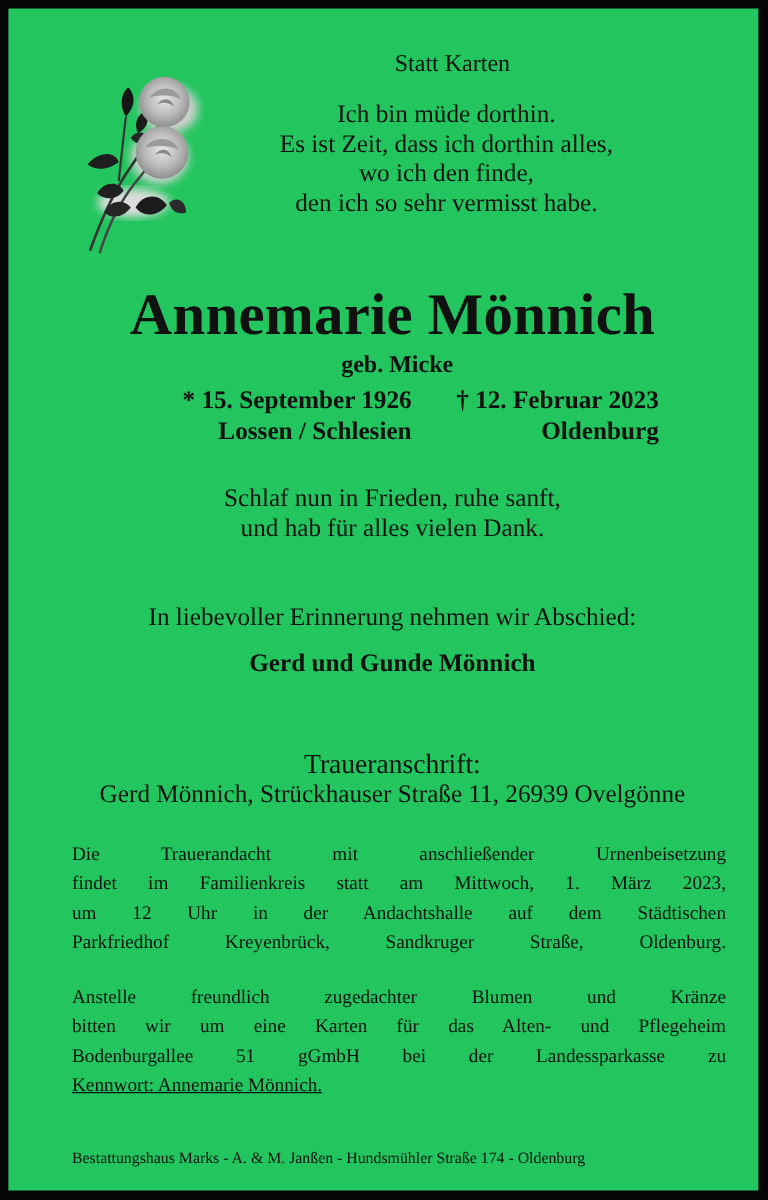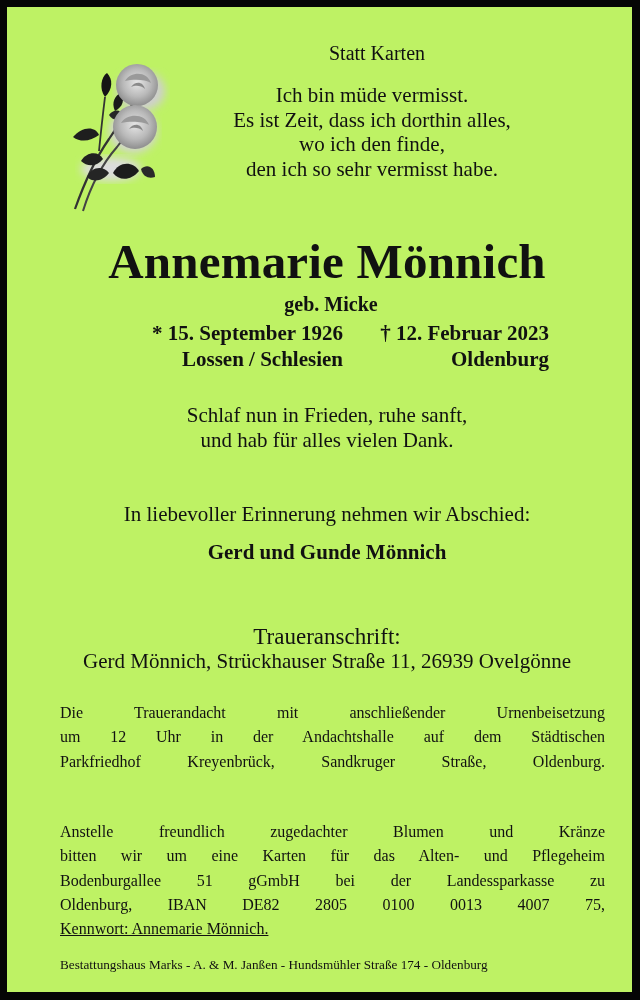--- a/index.html
+++ b/index.html
@@ -16,21 +16,21 @@
       color: #111111;
     }
     .frame {
       position: absolute;
       left: 0; top: 0;
       width: 640px; height: 1000px;
       box-sizing: border-box;
       border: 7px solid #050505;
       border-right-width: 8px;
       border-bottom-width: 8px;
-      background: #bef264;
+      background: #22c55e;
     }
     .abs { position: absolute; }
     .center { text-align: center; }
 
     
     .roses {
       left: 44px; top: 44px;
       width: 132px; height: 165px;
     }
 
@@ -140,21 +140,21 @@
       <path d="M80 36 C 84 30, 92 30, 94 38 C 90 34, 84 34, 80 36 Z" fill="#8a8a8a"></path>
       <circle cx="84" cy="76" r="22" fill="url(#rg1)"></circle>
       <path d="M70 72 C 76 62, 94 62, 98 74 C 92 70, 78 70, 70 72 Z" fill="#9a9a9a"></path>
       <path d="M78 78 C 82 72, 90 72, 92 80 C 88 76, 82 76, 78 78 Z" fill="#888"></path>
     </svg>
   </div>
 
   <div class="abs center header-label">Statt Karten</div>
 
   <div class="abs center poem">
-    <span class="line">Ich bin müde vermisst.</span>
+    <span class="line">Ich bin müde dorthin.</span>
     <span class="line">Es ist Zeit, dass ich dorthin alles,</span>
     <span class="line">wo ich den finde,</span>
     <span class="line">den ich so sehr vermisst habe.</span>
   </div>
 
   <div class="abs center name">Annemarie Mönnich</div>
 
   <div class="abs center maiden">geb. Micke</div>
 
   <div class="abs dates">
@@ -177,26 +177,26 @@
 
   <div class="abs center mourners">
     <span class="line">Gerd und Gunde Mönnich</span>
   </div>
 
   <div class="abs center address-label">Traueranschrift:</div>
   <div class="abs center address">Gerd Mönnich, Strückhauser Straße 11, 26939 Ovelgönne</div>
 
   <div class="abs para service">
     <span class="line" style="text-align-last: justify;">Die Trauerandacht mit anschließender Urnenbeisetzung</span>
+    <span class="line" style="text-align-last: justify;">findet im Familienkreis statt am Mittwoch, 1. März 2023,</span>
     <span class="line" style="text-align-last: justify;">um 12 Uhr in der Andachtshalle auf dem Städtischen</span>
     <span class="line" style="text-align-last: justify;">Parkfriedhof Kreyenbrück, Sandkruger Straße, Oldenburg.</span>
   </div>
 
   <div class="abs para donation">
     <span class="line" style="text-align-last: justify;">Anstelle freundlich zugedachter Blumen und Kränze</span>
     <span class="line" style="text-align-last: justify;">bitten wir um eine Karten für das Alten- und Pflegeheim</span>
     <span class="line" style="text-align-last: justify;">Bodenburgallee 51 gGmbH bei der Landessparkasse zu</span>
-    <span class="line" style="text-align-last: justify;">Oldenburg, IBAN DE82 2805 0100 0013 4007 75,</span>
     <span class="line" style="text-align-last: left; text-decoration: underline;">Kennwort: Annemarie Mönnich.</span>
   </div>
 
   <div class="abs footer">Bestattungshaus Marks - A. &amp; M. Janßen - Hundsmühler Straße 174 - Oldenburg</div>
 </div>
 
 </body></html>

